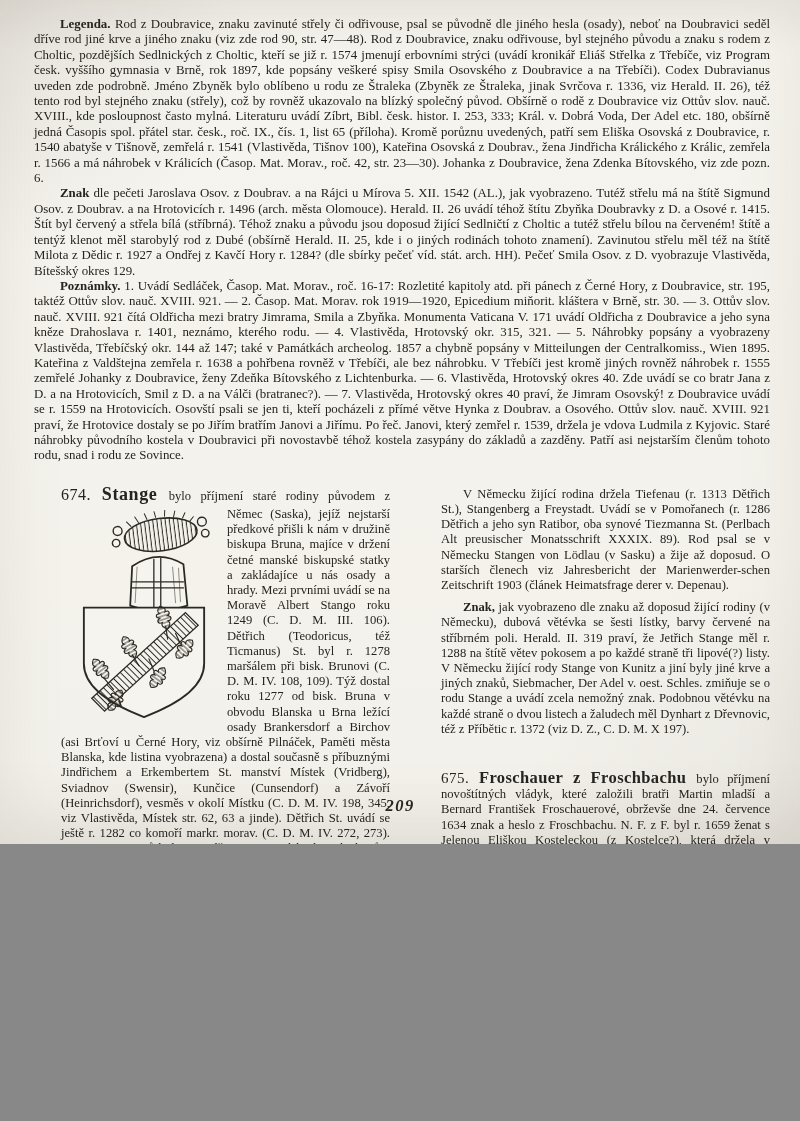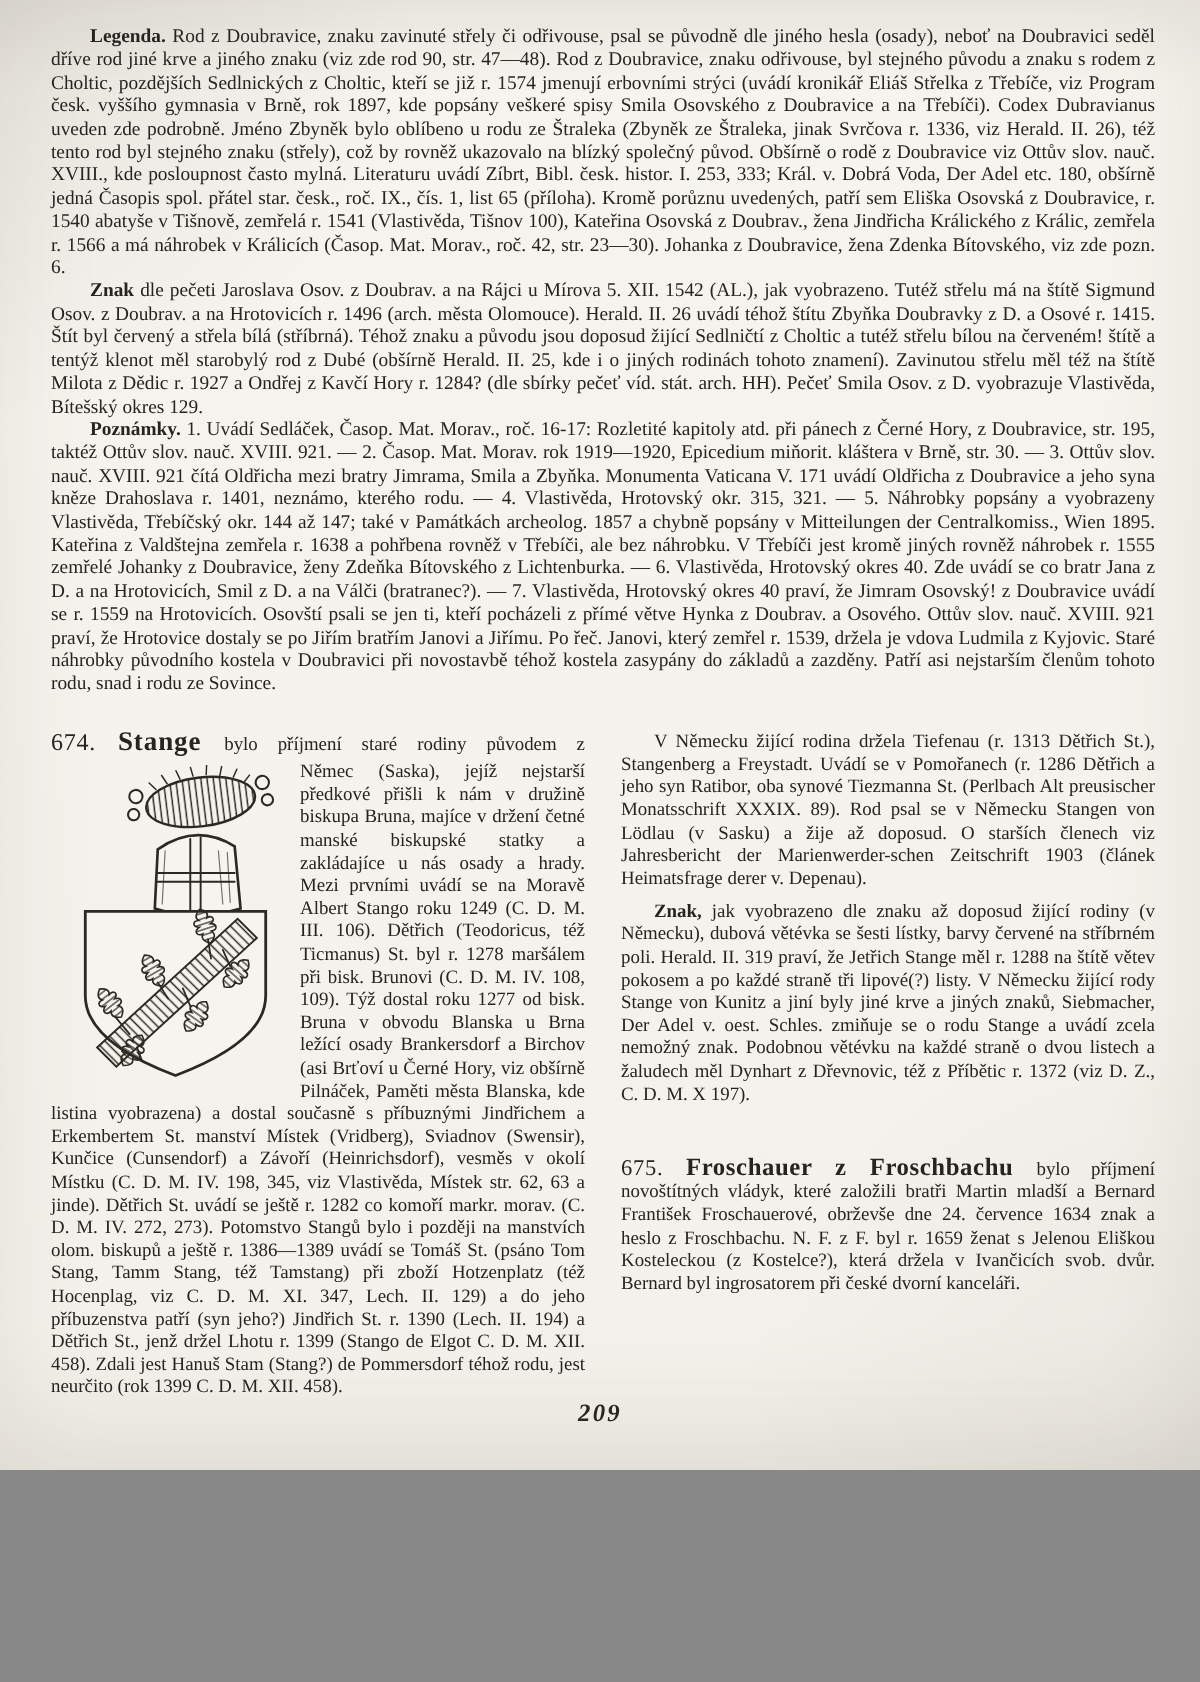--- a/index.html
+++ b/index.html
@@ -1,18 +1,18 @@
 <!DOCTYPE html>
 <html lang="cs"><head>
 <meta charset="utf-8">
 <style>
   html,body{margin:0;padding:0;background:#888;}
   .page{
     position:relative;
-    width:800px;height:980px;
+    width:800px;height:844px;
     margin:0 auto;
     box-sizing:border-box;
     padding:17px 30px 12px 34px;
     background-color:#f6f4ee;
     background-image:
       linear-gradient(180deg, rgba(110,100,80,0.05), rgba(110,100,80,0.00) 6%, rgba(110,100,80,0.02) 90%, rgba(95,85,65,0.07)),
       radial-gradient(circle at 0% 0%, rgba(70,60,45,0.09), rgba(70,60,45,0) 22%),
       radial-gradient(circle at 100% 100%, rgba(70,60,45,0.06), rgba(70,60,45,0) 25%);
     box-shadow: inset 0 0 70px rgba(90,80,60,0.10);
     color:#262420;
@@ -21,21 +21,21 @@
   }
   
   .top{font-size:12.9px;line-height:15.4px;}
   .top p.para{margin:0;text-align:justify;text-indent:26px;}
   .lead{font-weight:700;}
   
   .columns{
     display:flex;gap:24px;margin-top:23px;
     font-size:12.6px;line-height:15.2px;
   }
-  .col{flex:1 1 0;min-width:0;}
+  .col{flex:1 1 0;min-width:0;margin-left:27px;}
   .para{margin:0;text-align:justify;}
   .para.indent{text-indent:22px;}
   .col-right .para + .para{margin-top:7px;}
   .entry-headline{
     text-align:justify;text-align-last:justify;
     white-space:nowrap;overflow:hidden;
     margin-bottom:3px;
   }
   .e-num{font-size:16px;letter-spacing:0.5px;}
   .e-name{font-size:18px;font-weight:700;letter-spacing:0.6px;}

